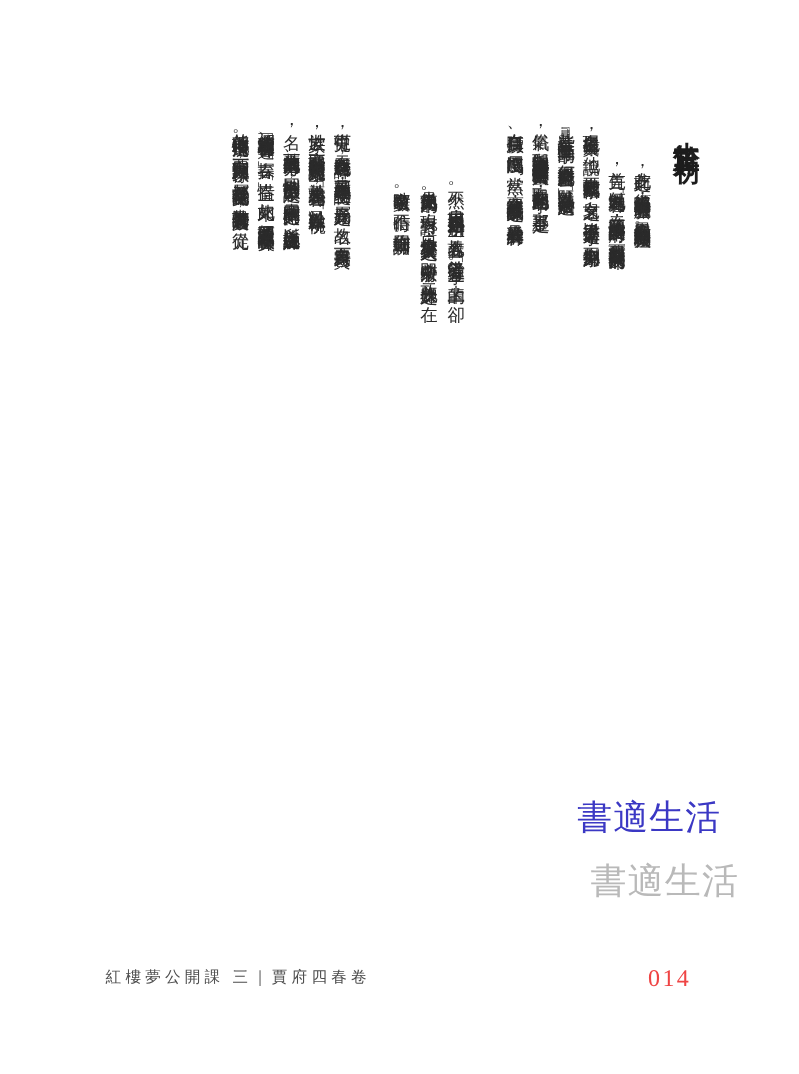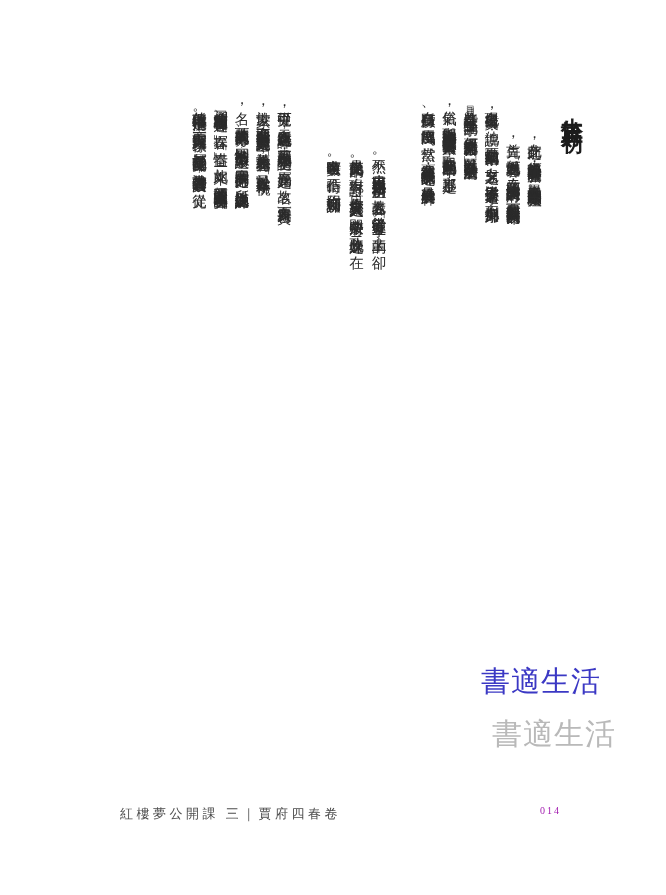--- a/index.html
+++ b/index.html
@@ -28,26 +28,26 @@
   
   .wm {
     position:absolute; z-index:2; mix-blend-mode:multiply;
     font-family:Liberation Mono, monospace;
     white-space:nowrap; pointer-events:none;
   }
   .wm-blue { left:481px; top:662px; font-size:29px; letter-spacing:1px; }
   .wm-gray { left:492px; top:714px; font-size:30px; letter-spacing:1px; }
   
   .footer-title {
-    position:absolute; left:120px; top:805px;
+    position:absolute; left:88px; top:805px;
     font-size:13px; letter-spacing:3.5px; color:#4d4d4d;
   }
   .footer-page {
     position:absolute; left:540px; top:805px;
-    font-size:10px; letter-spacing:2px; color:#a21caf;
+    font-size:20px; letter-spacing:2px; color:#ef4444;
   }
 </style>
 </head>
 <body>
 
 <div class="page">
 
   <div class="text-area">
     <div class="title-col">生於正月初一</div>
 

